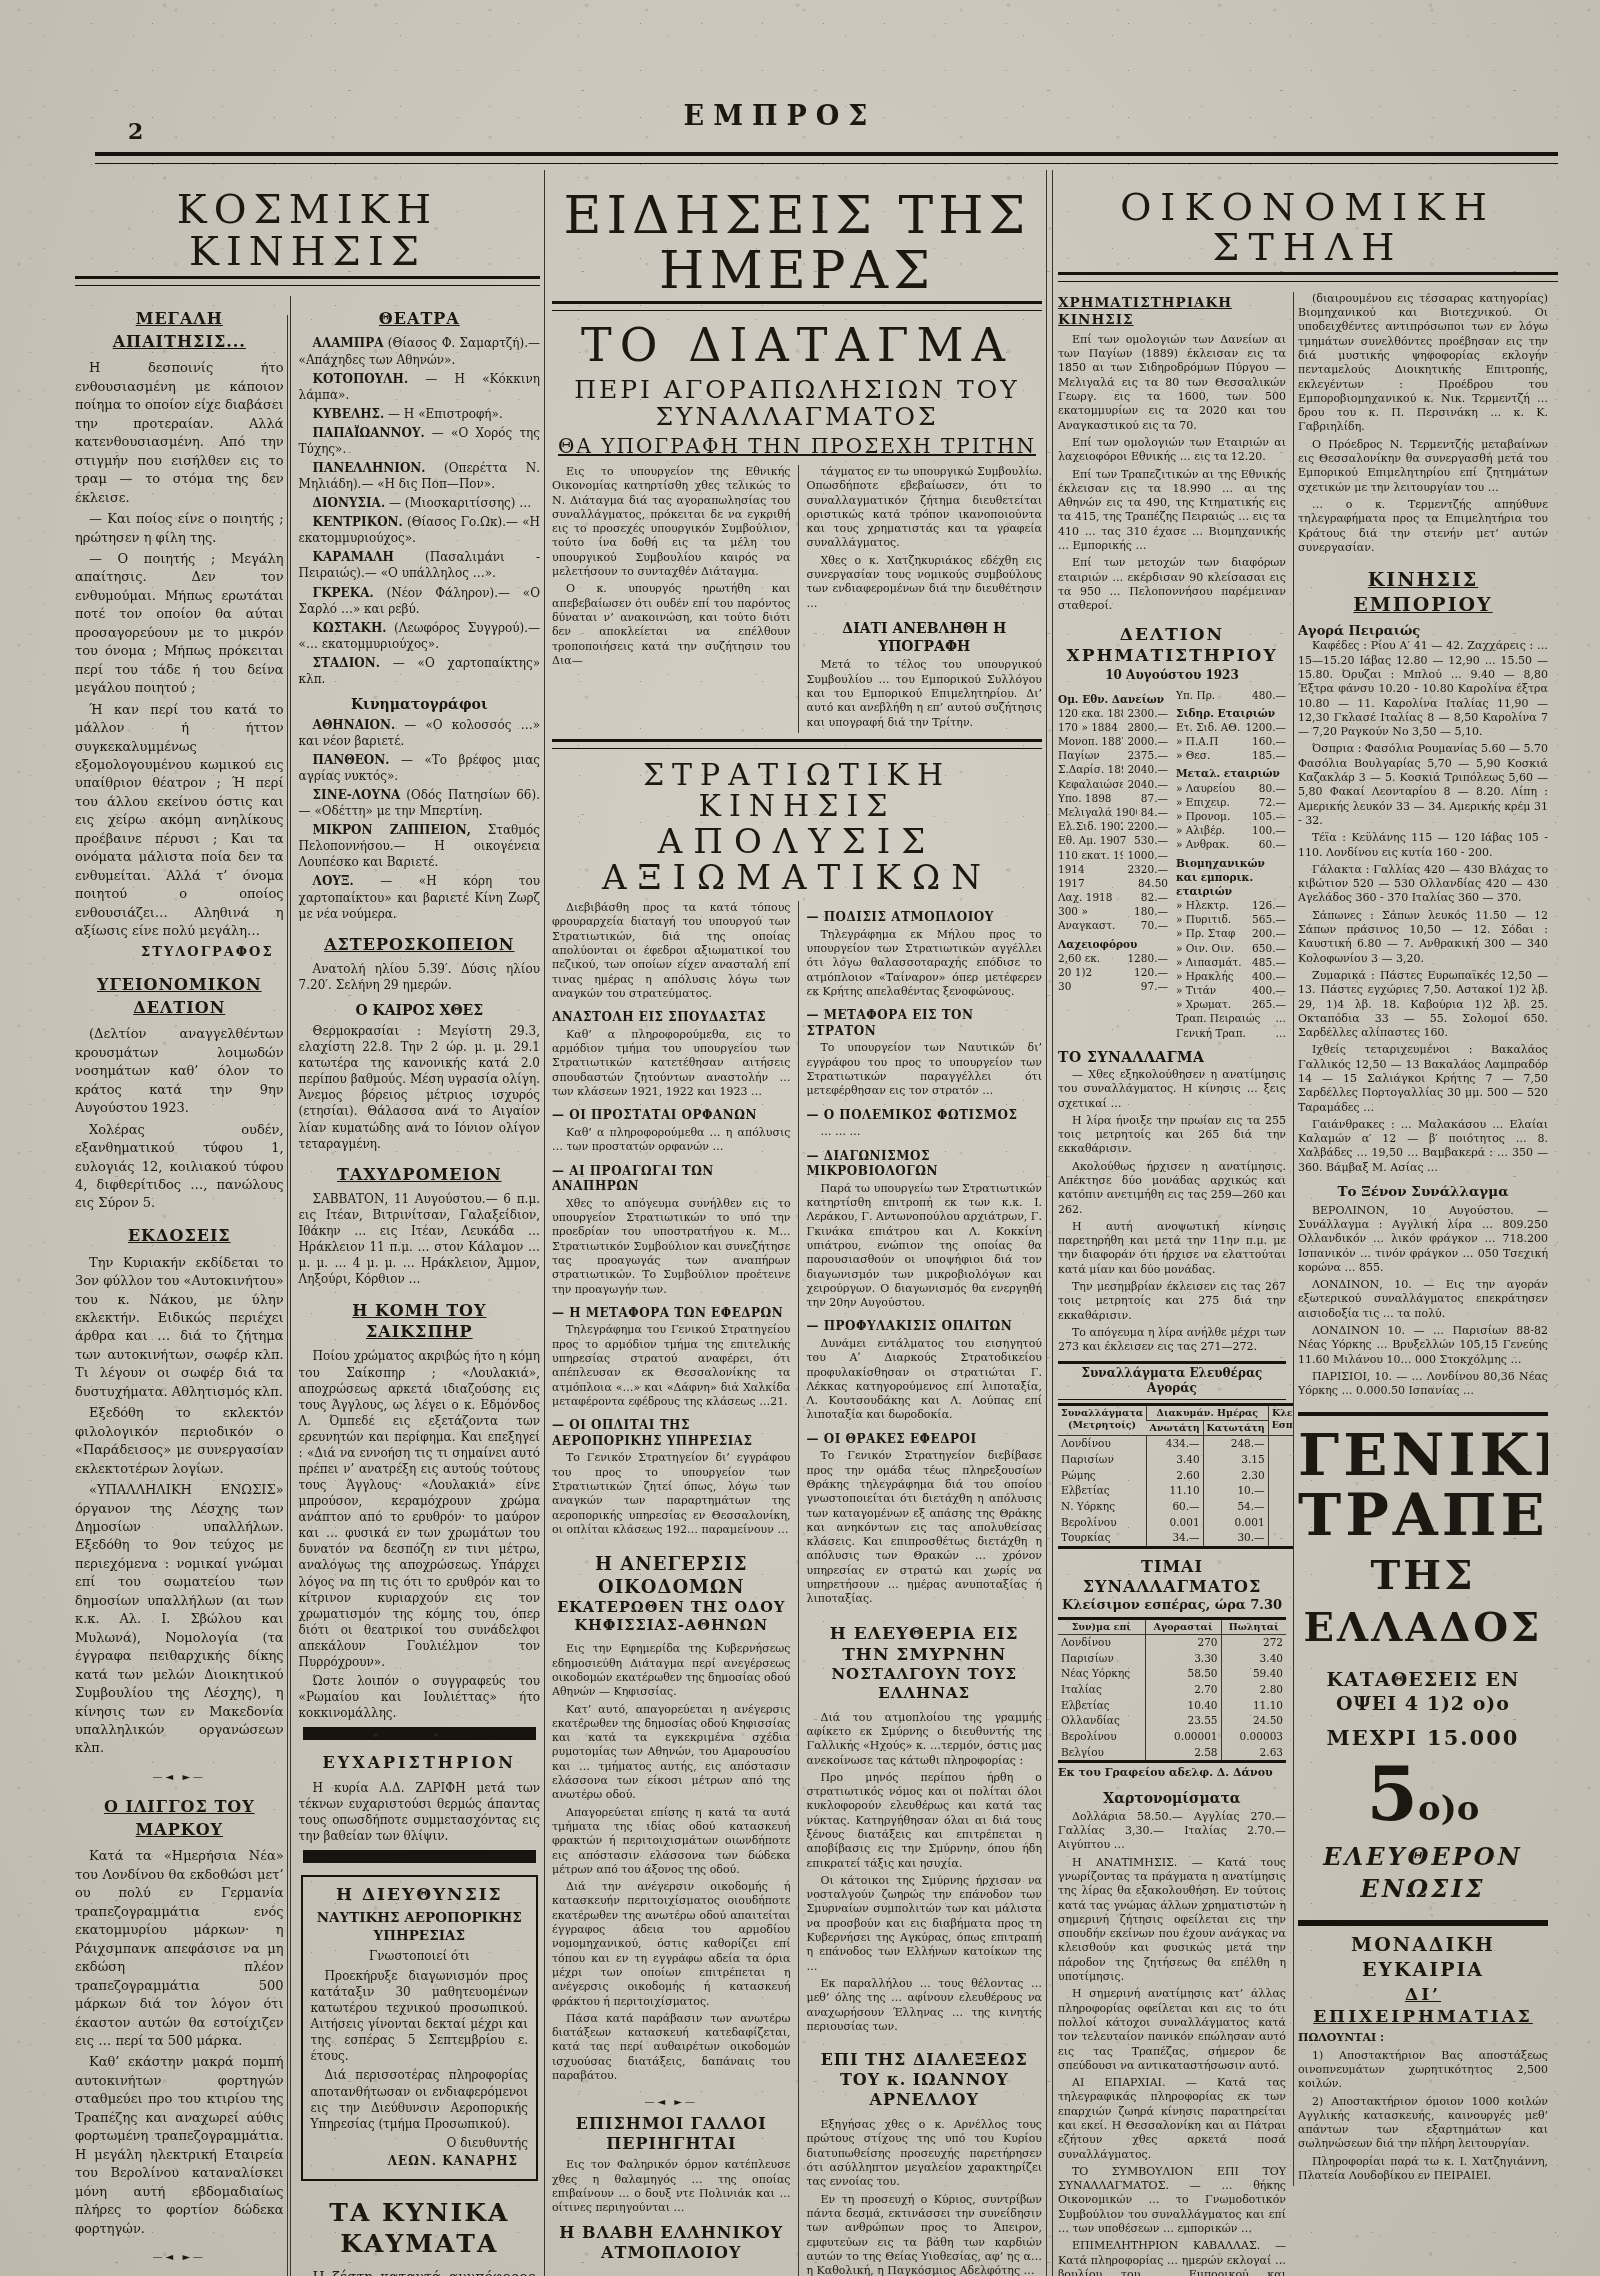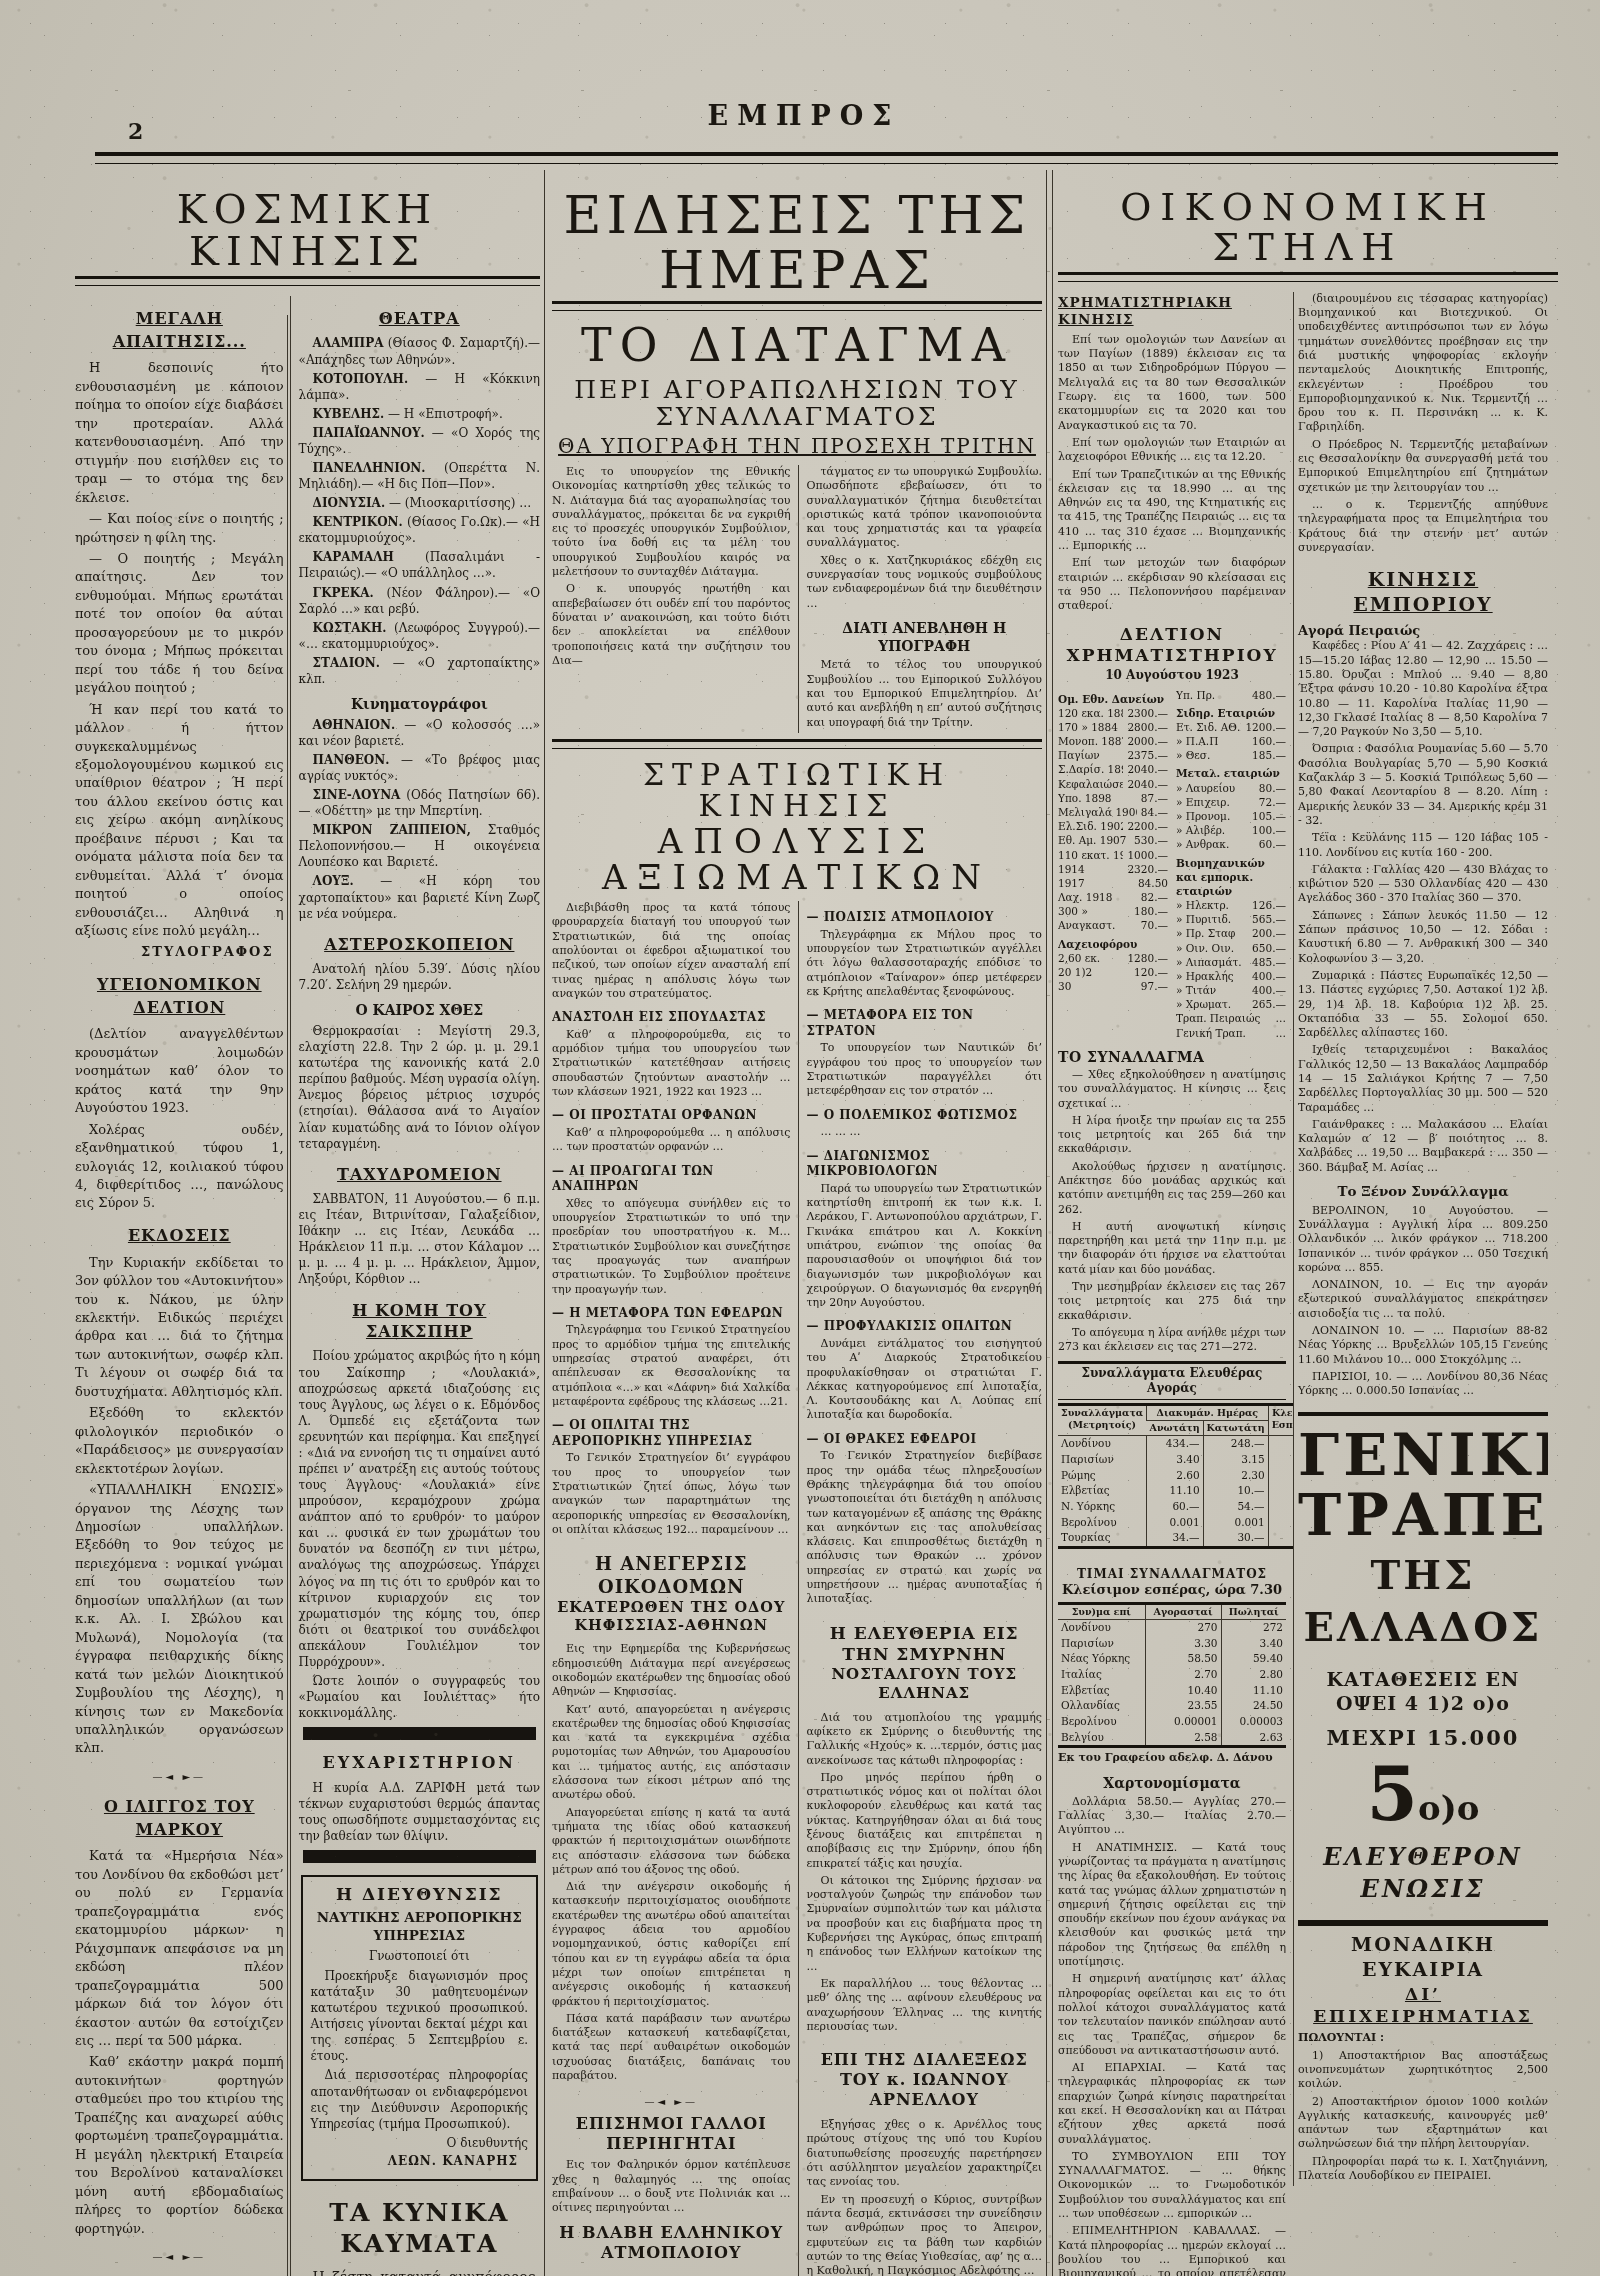--- a/index.html
+++ b/index.html
@@ -6,21 +6,21 @@
   .page{position:relative;width:1600px;height:2276px;margin:0 auto;overflow:hidden;
     background:radial-gradient(ellipse at 50% 40%, #d3cfc4 0%, #c9c5ba 55%, #bdb9ac 100%);
     color:#1b1711;font-family:"DejaVu Serif",serif;}
   .page::before{content:"";position:absolute;inset:0;z-index:6;pointer-events:none;opacity:.35;
     background-image:radial-gradient(#2a261f 0.7px, transparent 0.9px),radial-gradient(#3a352c 0.5px, transparent 0.7px),radial-gradient(#55503f 1px, transparent 1.2px);
     background-size:61px 47px,89px 71px,233px 181px;}
   .page::after{content:"";position:absolute;inset:0;z-index:6;pointer-events:none;opacity:.18;
     background-image:radial-gradient(circle at 12% 8%, #6b6453 0 1px, transparent 2px),radial-gradient(circle at 78% 3%, #6b6453 0 1.4px, transparent 2.4px),radial-gradient(circle at 42% 91%, #6b6453 0 1.2px, transparent 2px);
     background-size:157px 127px, 211px 173px, 307px 251px;}
   .pageno{position:absolute;top:118px;left:128px;font-size:22px;font-weight:bold;}
-  .masthead{position:absolute;top:100px;left:584px;width:440px;text-align:center;
+  .masthead{position:absolute;top:100px;left:560px;width:440px;text-align:center;
     font-size:27px;font-weight:bold;letter-spacing:9px;}
   .top-rule{position:absolute;left:95px;right:42px;top:152px;height:7px;
     border-top:4px solid #16130d;border-bottom:1px solid #16130d;}
   .vr{position:absolute;top:170px;bottom:0;width:0;border-left:1px solid #3a352b;}
   .vr.dbl{width:5px;border-right:1px solid #3a352b;}
   .region{position:absolute;top:170px;bottom:0;overflow:hidden;}
   .cols{display:flex;align-items:flex-start;}
   .cols>.col+.col{border-left:1px solid #3a352b;}
   .col{overflow:hidden;}
   
@@ -607,21 +607,21 @@
               </tr>
 
               <tr>
                 <td>Τουρκίας</td>
                 <td class="num">34.—</td>
                 <td class="num">30.—</td>
                 <td class="num">33.25</td>
               </tr>
             </tbody>
         </table>
-        <div class="h-big" style="font-size:12px;letter-spacing:1px;margin:18px 0 0">ΤΙΜΑΙ ΣΥΝΑΛΛΑΓΜΑΤΟΣ</div>
+        <div class="h-big" style="font-size:16px;letter-spacing:1px;margin:8px 0 0">ΤΙΜΑΙ ΣΥΝΑΛΛΑΓΜΑΤΟΣ</div>
         <div class="center-txt" style="font-weight:bold;font-size:13px">Κλείσιμον εσπέρας, ώρα 7.30</div>
         <table class="xtable">
           <thead>
             <tr>
               <th style="font-size:9.5px">Συν)μα επί</th>
               <th style="font-size:9.5px">Αγορασταί</th>
               <th style="font-size:9.5px">Πωληταί</th>
             </tr>
           </thead>
           <tbody>

